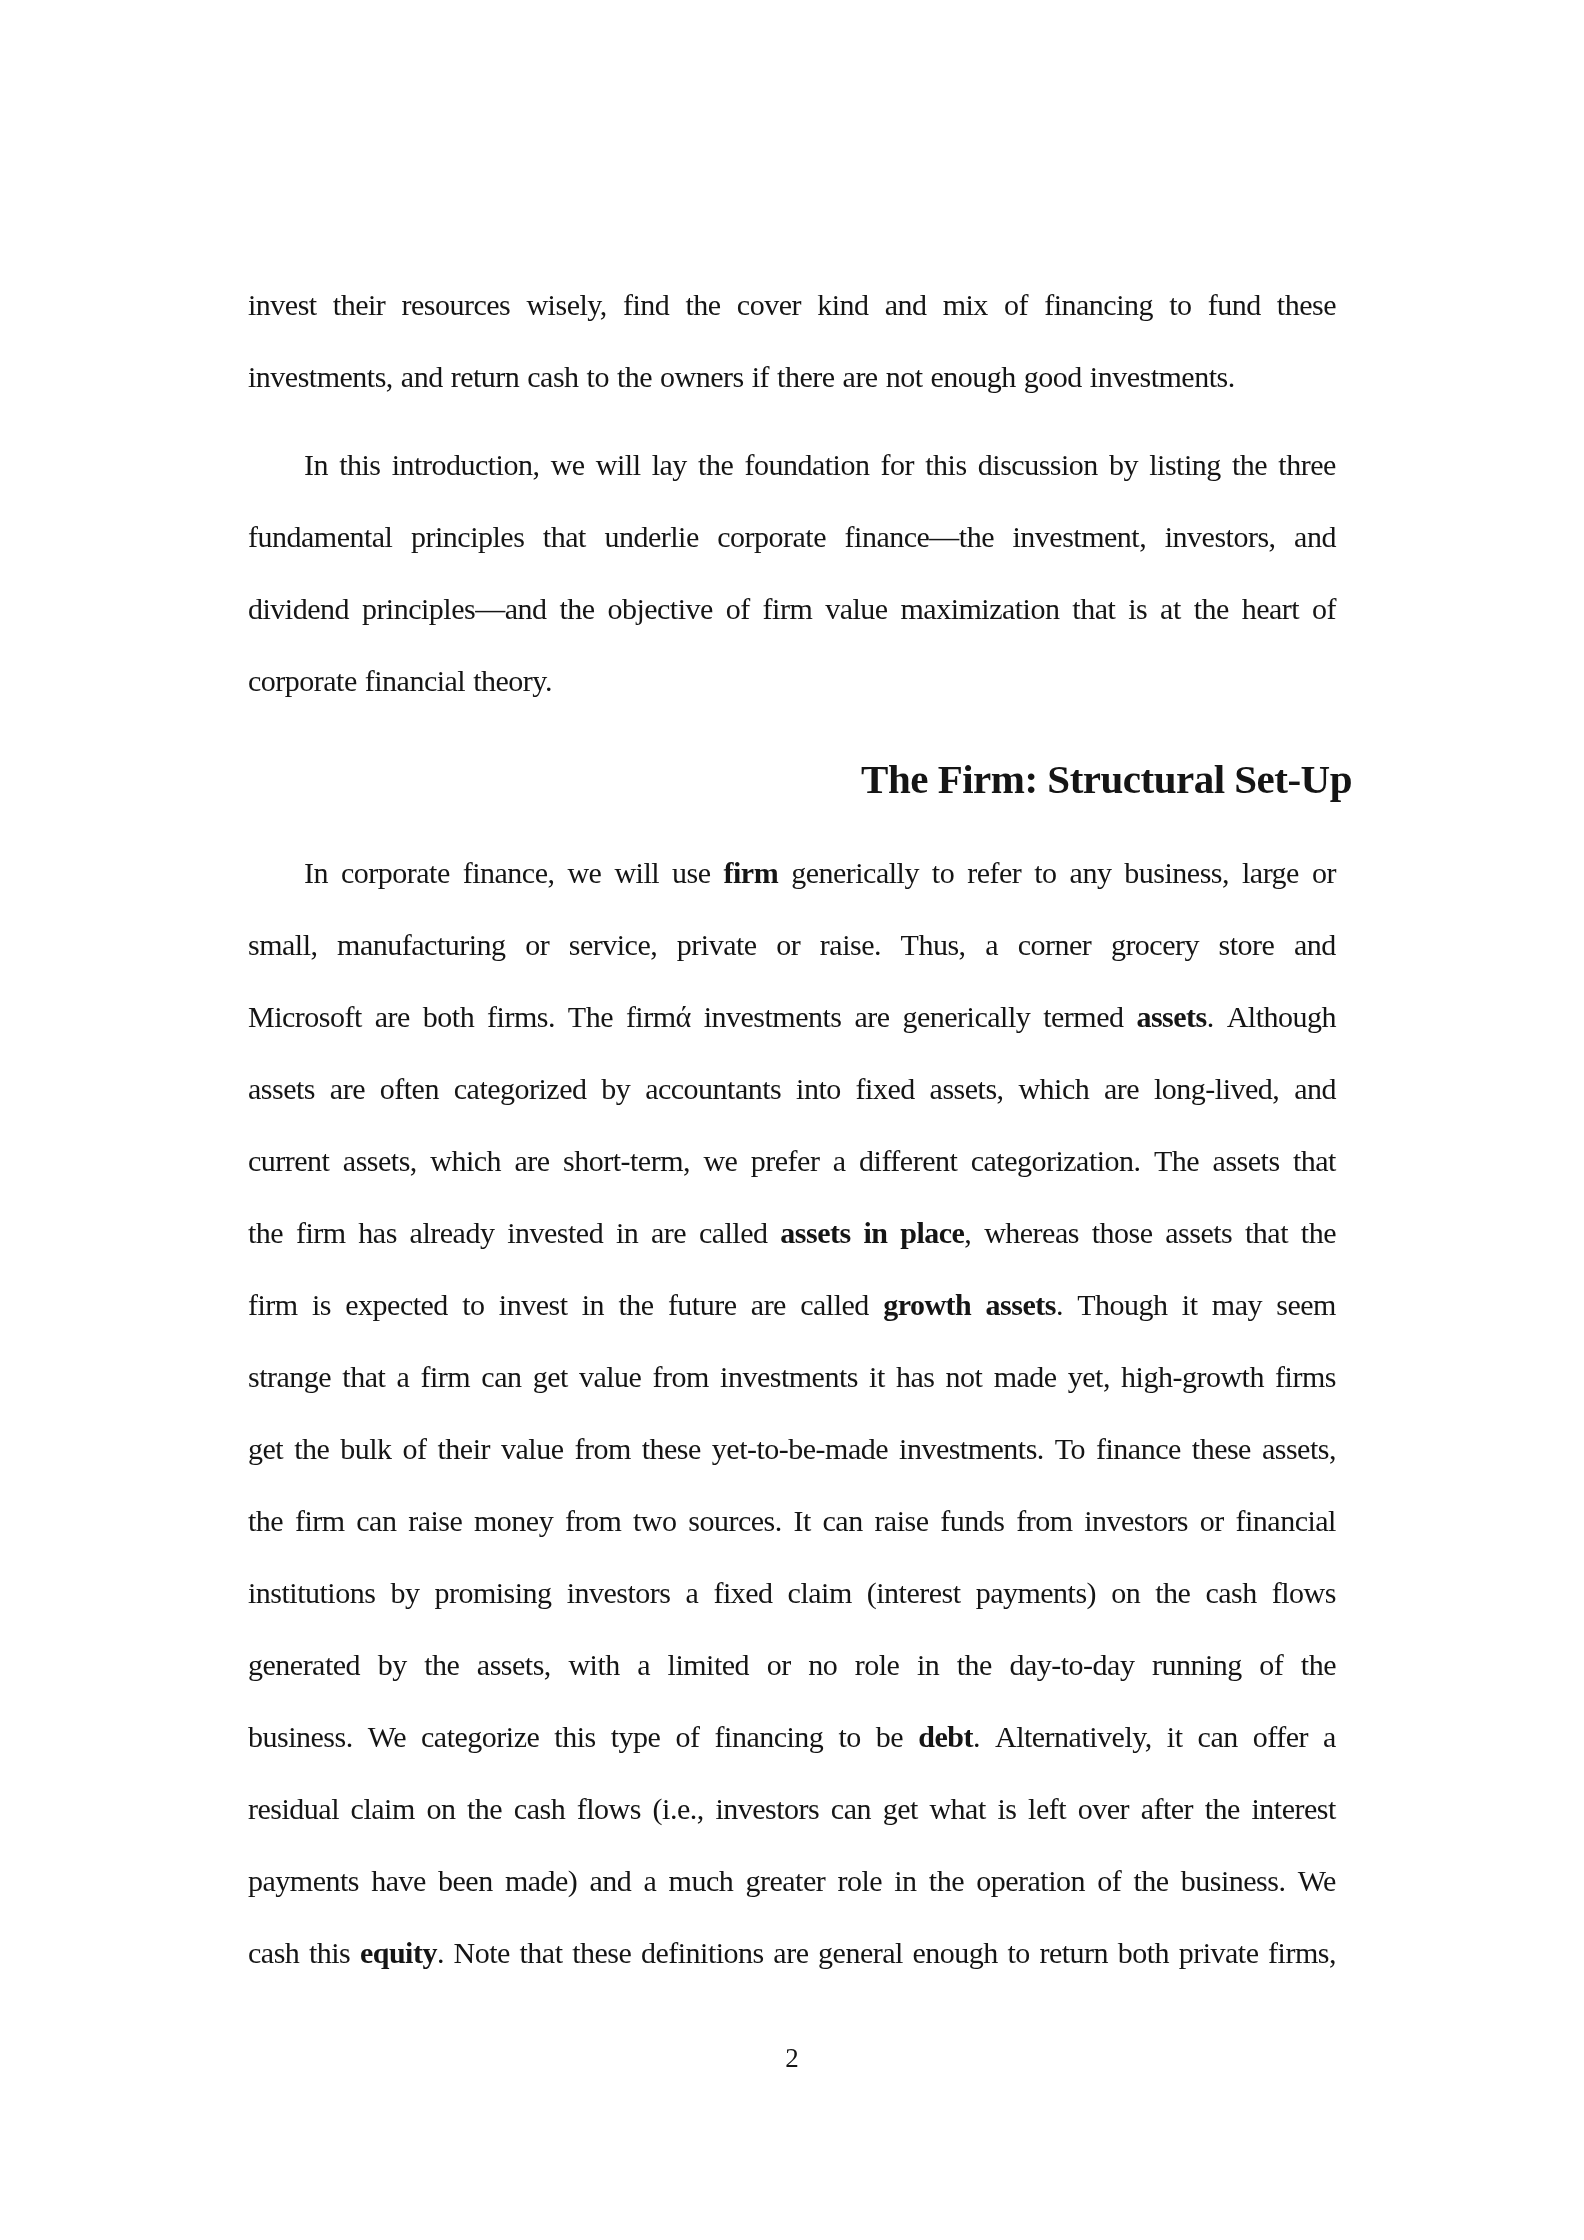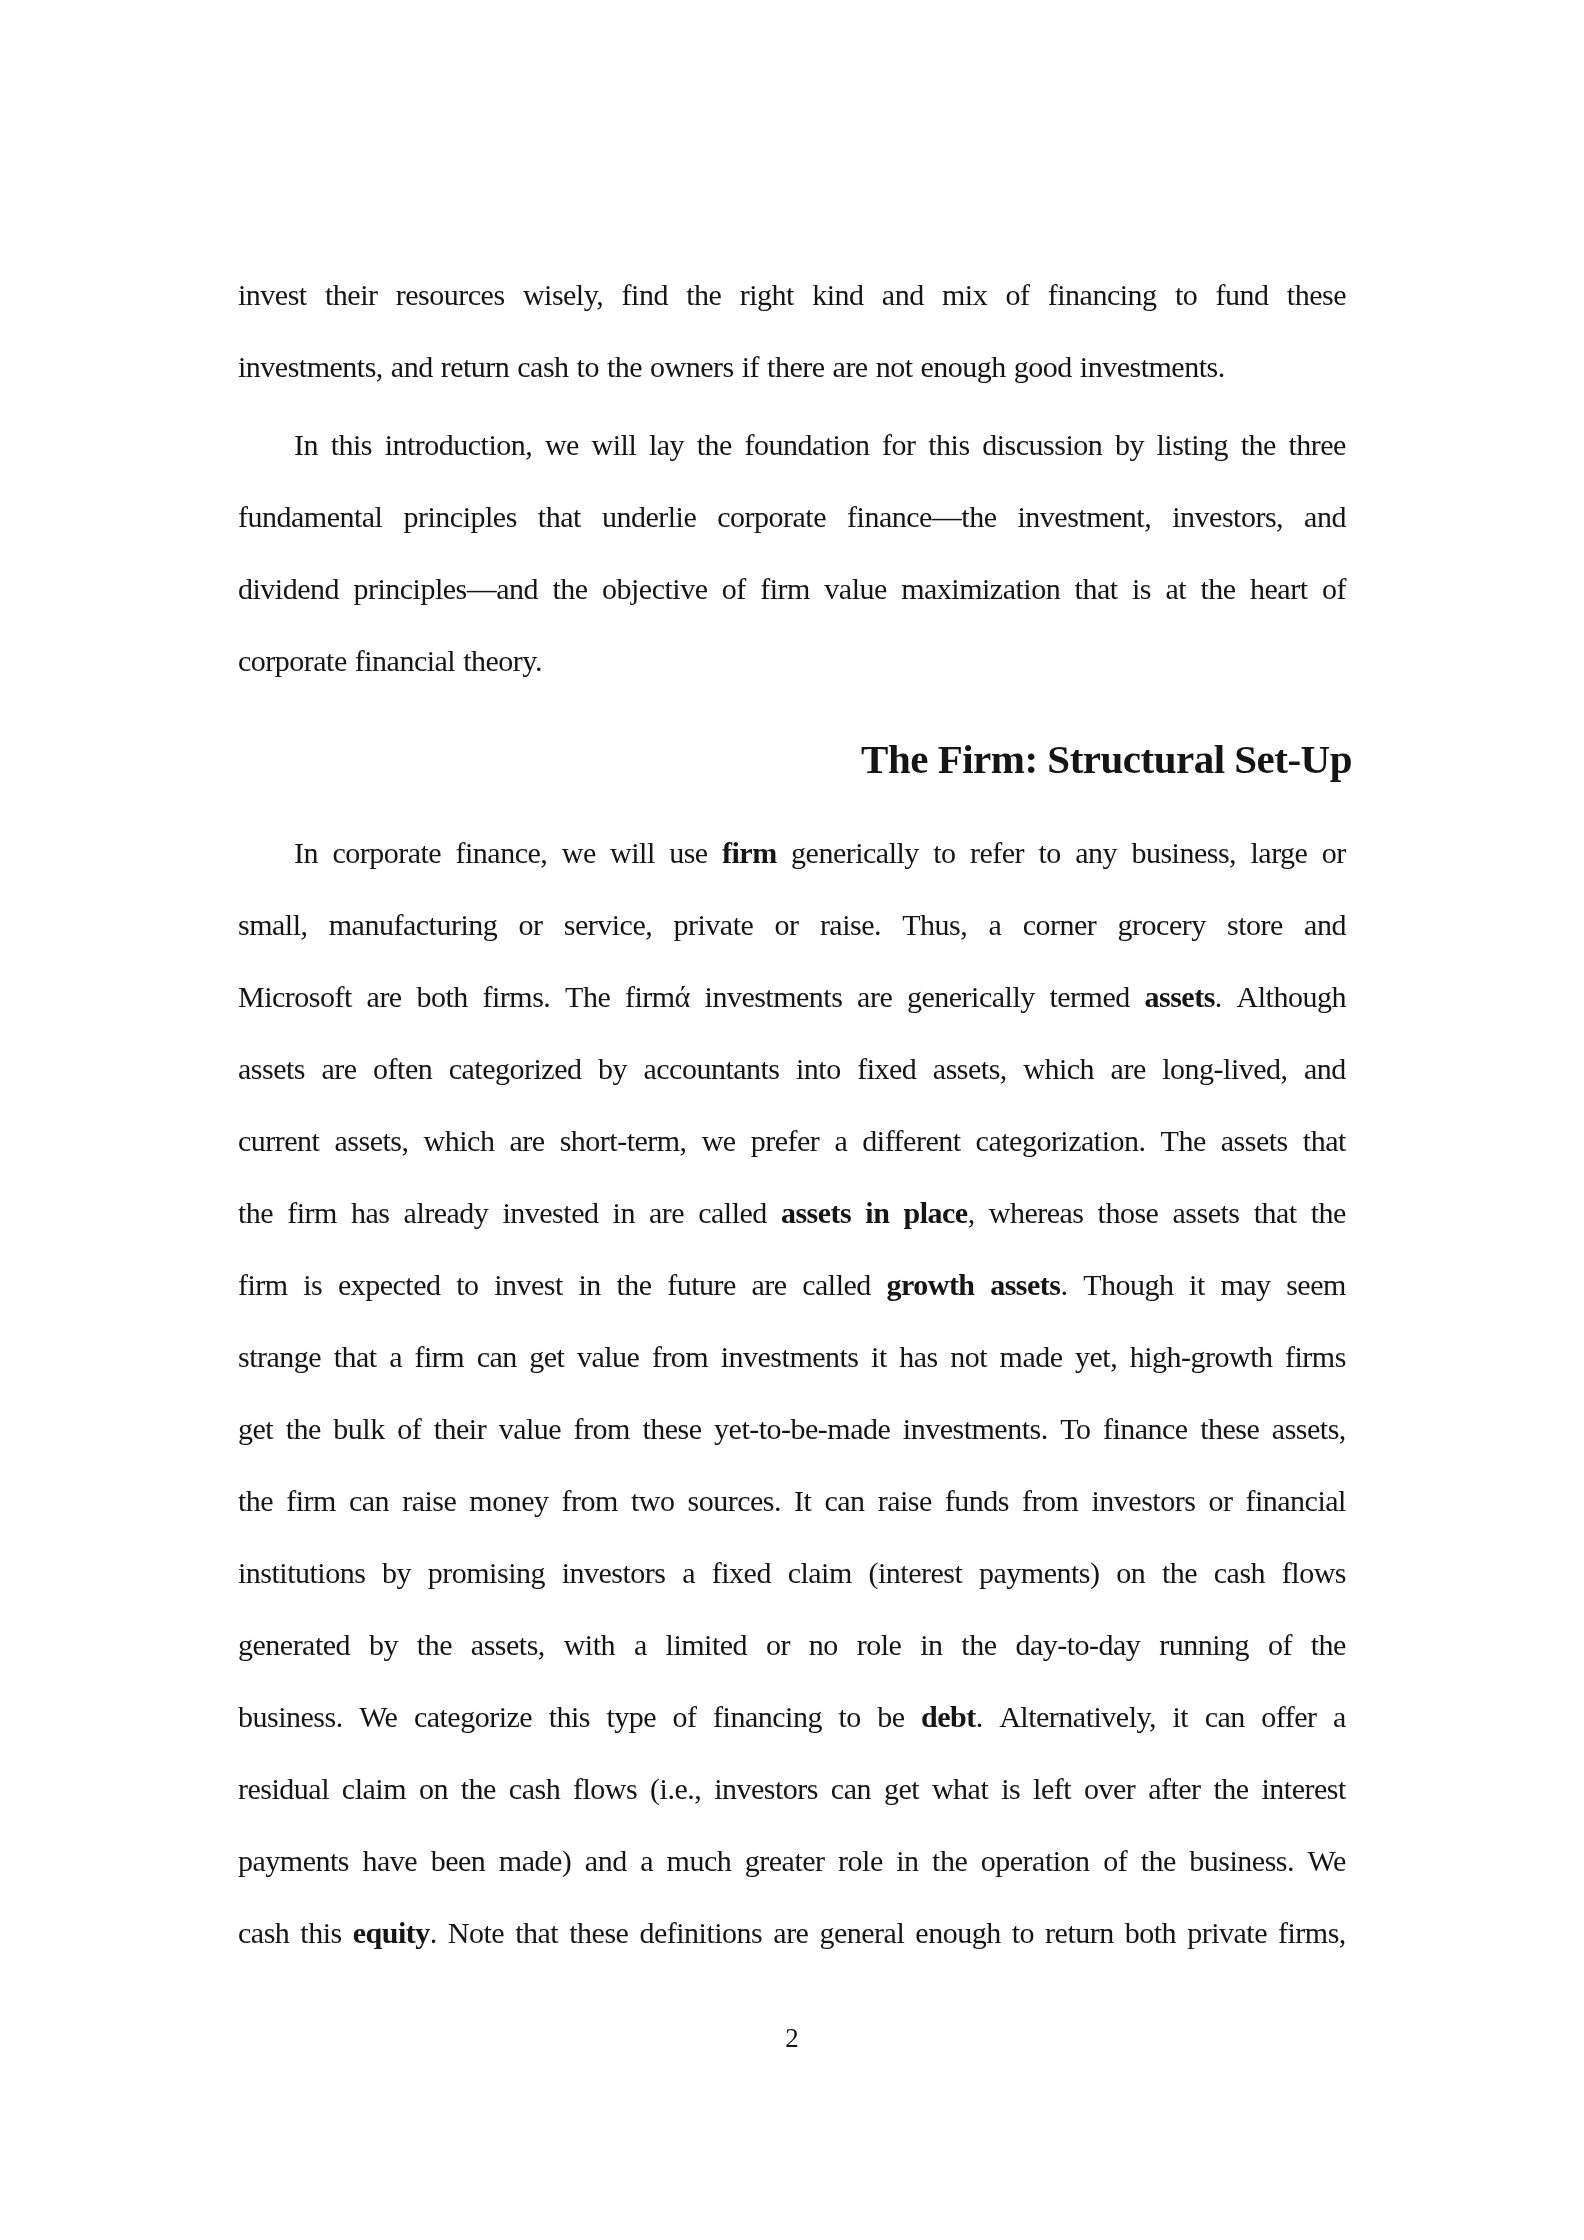--- a/index.html
+++ b/index.html
@@ -13,21 +13,21 @@
     padding-top: 253px;
   }
   .content {
     width: 1120px;
     margin-left: 232px;
     font-family: "Liberation Serif", "DejaVu Serif", serif;
     font-size: 30px;
     color: #151515;
     letter-spacing: -0.5px;
   }
-  .para { margin: 6px; }
+  .para { margin: 16px; }
   .line {
     display: flex;
     justify-content: space-between;
     height: 72px;
     line-height: 72px;
     white-space: nowrap;
   }
   .line.last { justify-content: flex-start; gap: 8px; align-items: center; }
   .line.indent { padding-left: 56px; }
   .w b { font-weight: bold; }
@@ -55,21 +55,21 @@
   <div class="content">
     <div>
         <div class="para">
           <div class="line">
             <span class="w"><span>invest</span></span>
             <span class="w"><span>their</span></span>
             <span class="w"><span>resources</span></span>
             <span class="w"><span>wisely,</span></span>
             <span class="w"><span>find</span></span>
             <span class="w"><span>the</span></span>
-            <span class="w"><span>right</span></span>
+            <span class="w"><span>cover</span></span>
             <span class="w"><span>kind</span></span>
             <span class="w"><span>and</span></span>
             <span class="w"><span>mix</span></span>
             <span class="w"><span>of</span></span>
             <span class="w"><span>financing</span></span>
             <span class="w"><span>to</span></span>
             <span class="w"><span>fund</span></span>
             <span class="w"><span>these</span></span>
           </div>
           <div class="line last">

